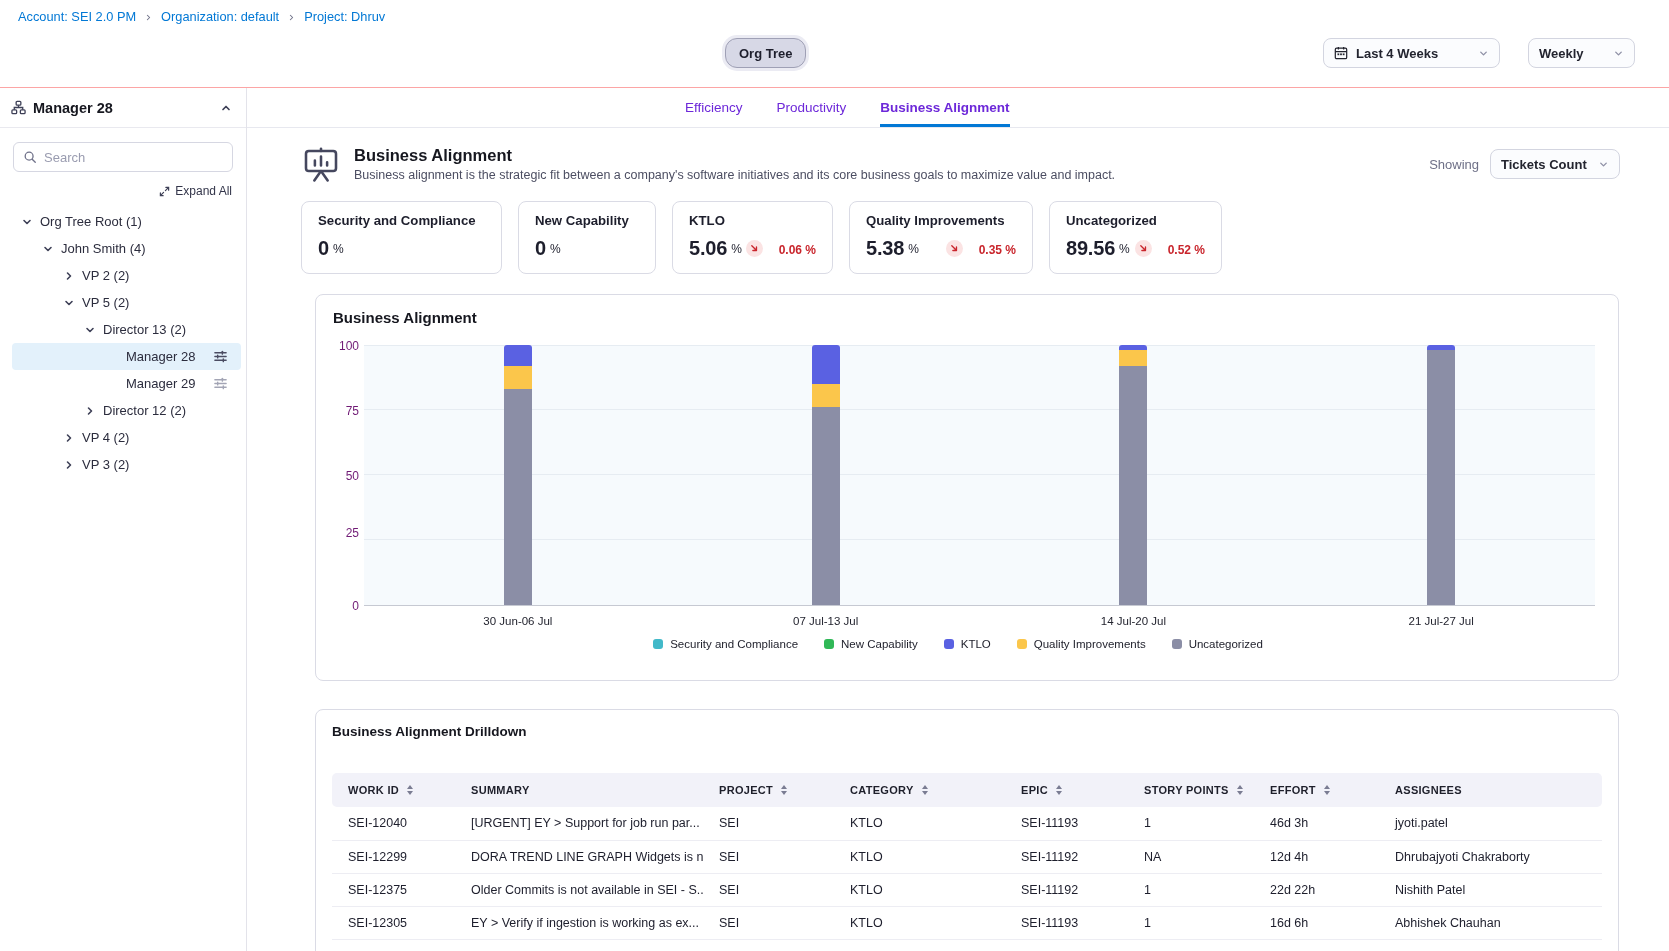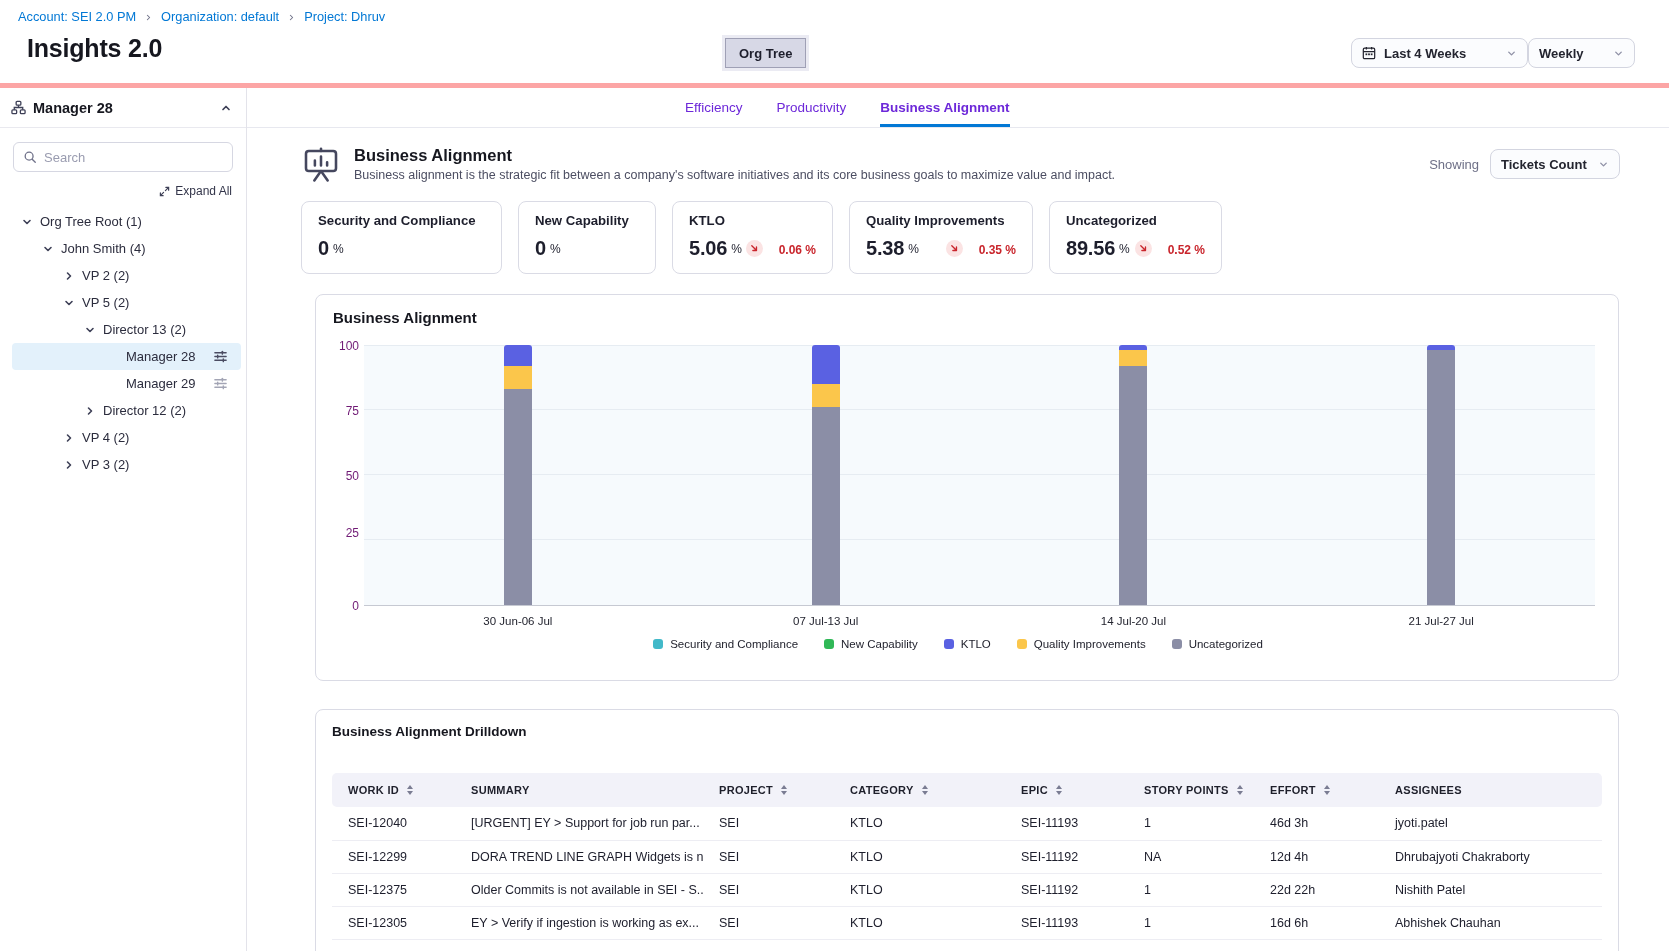--- a/index.html
+++ b/index.html
@@ -1,28 +1,28 @@
 <!DOCTYPE html>
 <html><head>
 <meta charset="utf-8">
 <style>
   * { margin:0; padding:0; box-sizing:border-box; }
   html,body { width:1669px; height:951px; overflow:hidden; background:#fff;
     font-family:"Liberation Sans", sans-serif; color:#1d1e2c; }
 
   
-  .hdr { position:relative; height:88px; padding:9px 0 0 18px; border-bottom:5px solid #fca5a5; }
+  .hdr { position:relative; height:88px; padding:9px 0 0 18px; border-bottom:1px solid #fca5a5; }
   .crumbs { display:flex; align-items:center; gap:8px; font-size:12.8px; }
   .crumbs a { color:#0278d5; text-decoration:none; cursor:pointer; }
   .crumbs .sep { display:flex; align-items:center; margin-top:1px; }
   .hdr h1 { font-size:25px; font-weight:700; color:#16171f; margin:10px 0 0 9px; letter-spacing:-0.2px; }
   .orgtree-btn { position:absolute; left:725px; top:38px; height:30px; padding:0 13px;
-    background:#d7d8e6; border:1px solid #9fa0b5; border-radius:0; box-shadow:0 0 0 3px #ebebf3;
+    background:#d7d8e6; border:1px solid #9fa0b5; border-radius:12px; box-shadow:0 0 0 3px #ebebf3;
     font-size:13px; font-weight:600; color:#1d1e2c; cursor:pointer; font-family:inherit; }
-  .hdr-ctrls { position:absolute; right:34px; top:38px; display:flex; gap:0; }
+  .hdr-ctrls { position:absolute; right:34px; top:38px; display:flex; gap:28px; }
   .select { display:flex; align-items:center; gap:8px; height:30px; padding:0 10px;
     border:1px solid #d3d5e0; border-radius:8px; background:#fbfcfe;
     font-size:13px; font-weight:600; color:#23242f; cursor:pointer; }
   .select .chev { margin-left:auto; display:flex; }
   .w177 { width:177px; } .w107 { width:107px; } .w130 { width:130px; font-weight:600; }
 
   
   .body-row { display:flex; height:863px; }
   .sidebar { width:247px; border-right:1px solid #e3e3ea; background:#fff; flex:none; }
   .main { flex:1; position:relative; }
@@ -120,21 +120,20 @@
         </svg>
       </span>
       <a>Organization: default</a>
       <span class="sep">
         <svg width="9" height="9" viewBox="0 0 12 12">
           <polyline points="4.5,3 7.5,6 4.5,9" fill="none" stroke="#6e7087" stroke-width="1.4" stroke-linecap="round" stroke-linejoin="round"></polyline>
         </svg>
       </span>
       <a>Project: Dhruv</a>
     </nav>
-  <h1>Insights 2.0</h1>
   <button class="orgtree-btn">Org Tree</button>
   <div class="hdr-ctrls">
     <div class="select w177">
       <span style="display:flex">
           <svg width="14" height="14" viewBox="0 0 16 16" fill="none" stroke="#23242f" stroke-width="1.4">
             <rect x="1.5" y="2.5" width="13" height="12" rx="1.5"></rect>
             <path d="M1.5 6.5h13M5 1v3M11 1v3"></path>
             <rect x="4" y="8.5" width="2" height="2" fill="#23242f" stroke="none"></rect>
             <rect x="7" y="8.5" width="2" height="2" fill="#23242f" stroke="none"></rect>
             <rect x="10" y="8.5" width="2" height="2" fill="#23242f" stroke="none"></rect>

